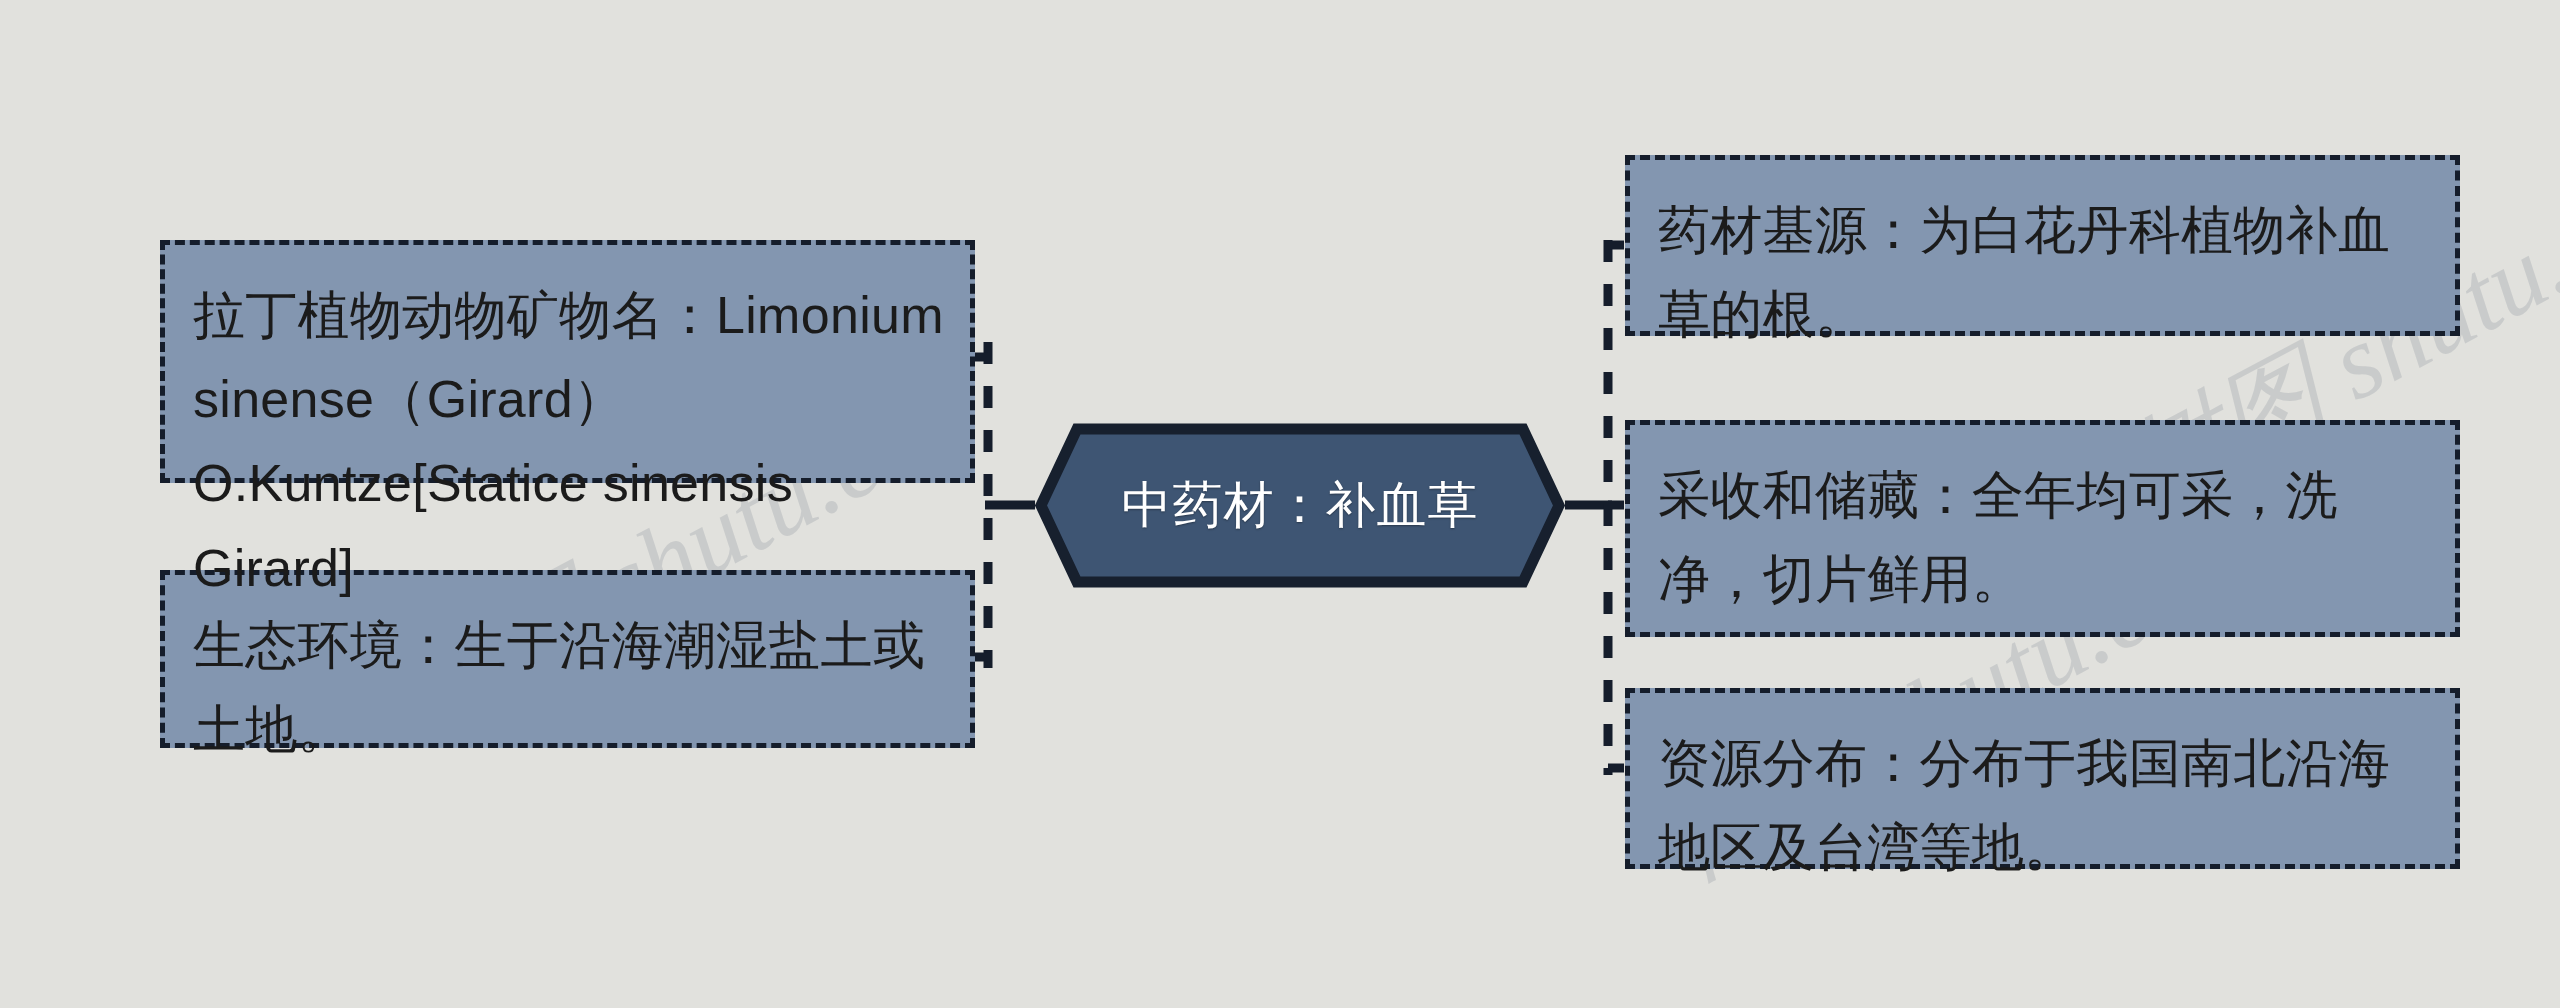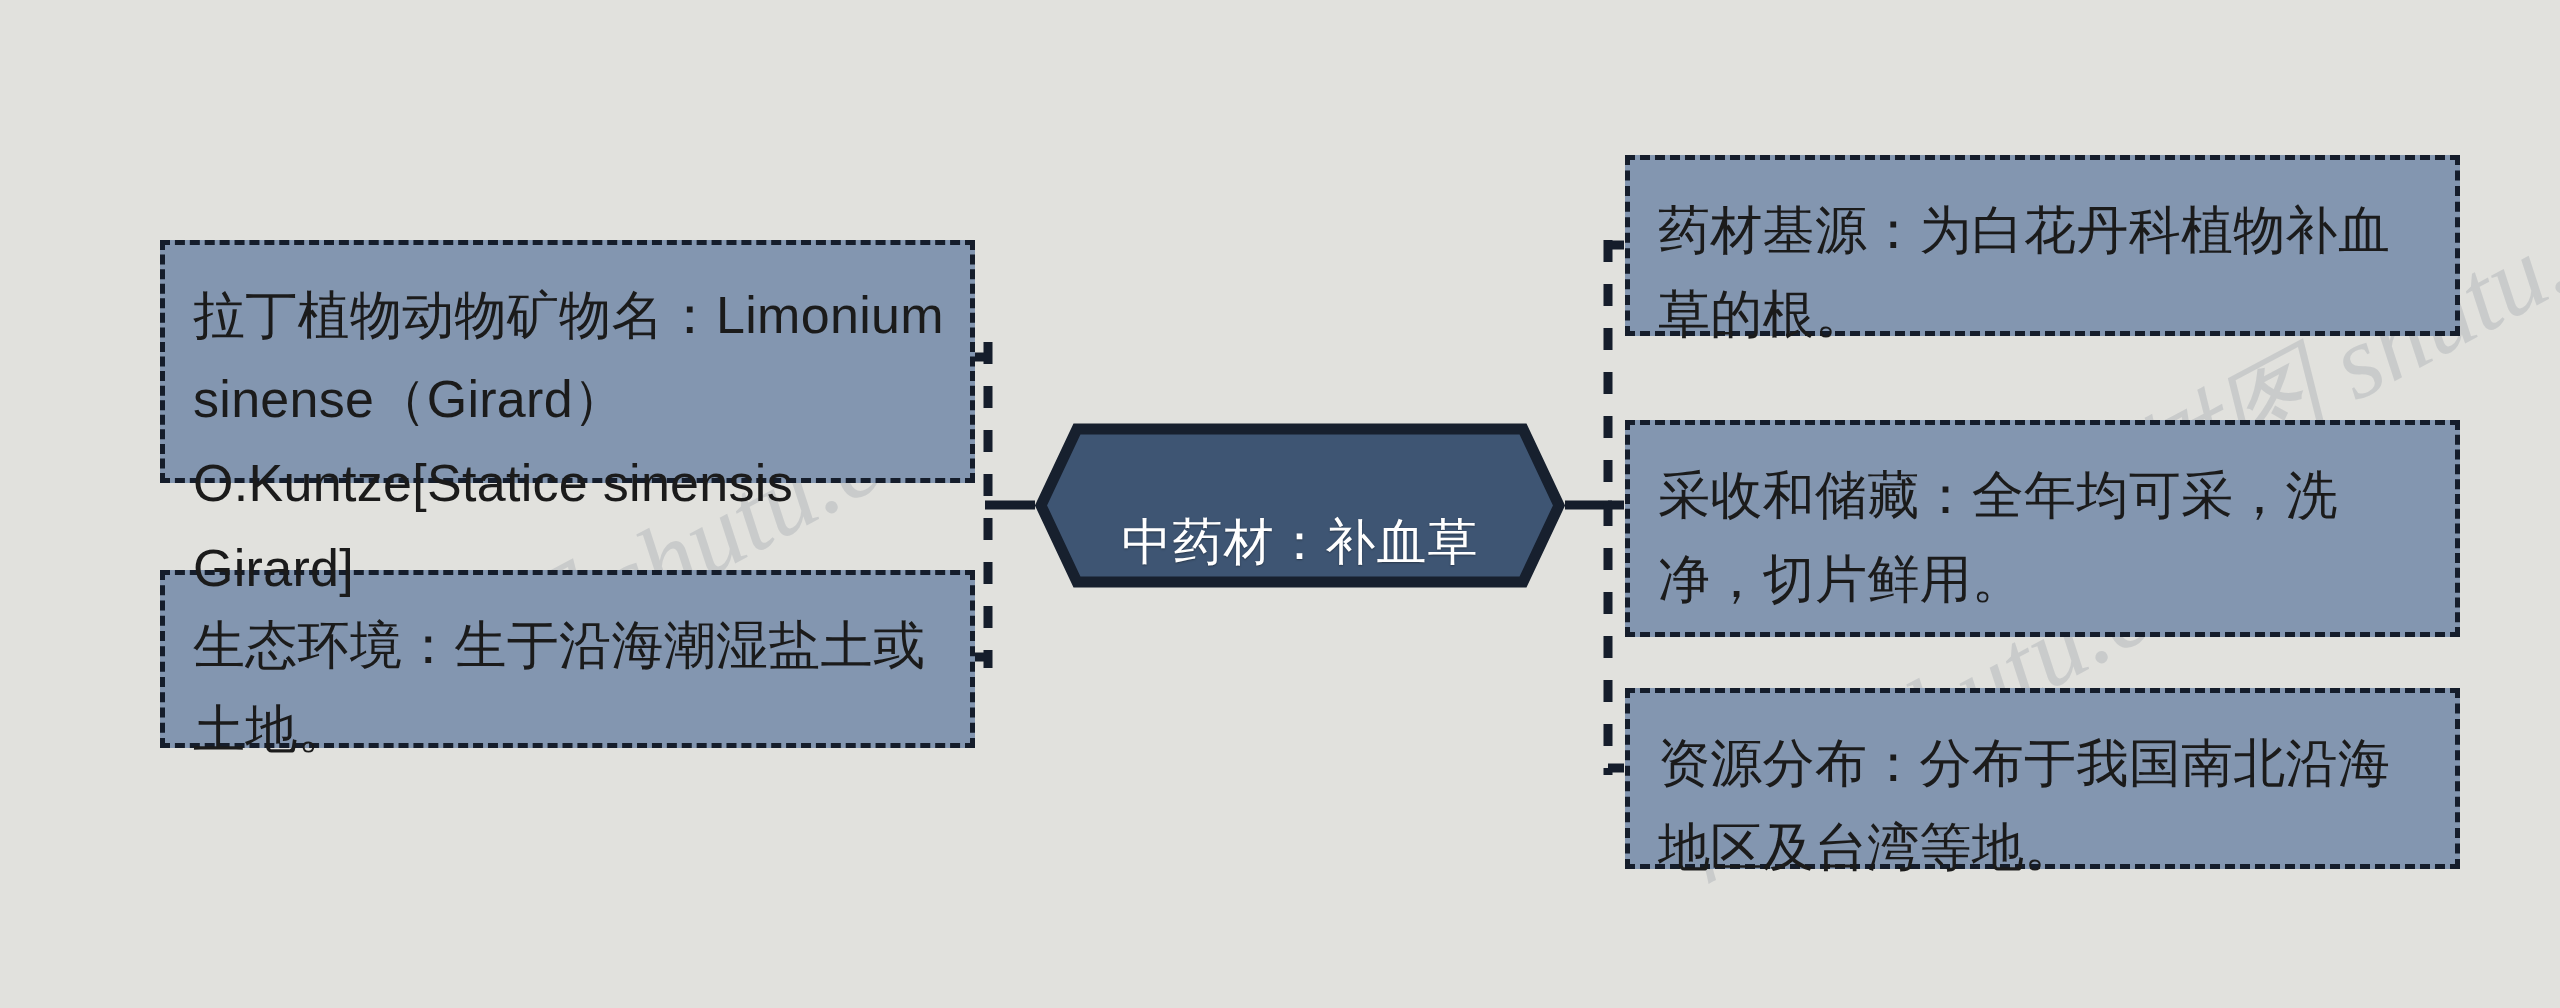--- a/index.html
+++ b/index.html
@@ -105,21 +105,20 @@
     top: 0;
     width: 530px;
     height: 165px;
     display: flex;
     align-items: center;
     justify-content: center;
     color: #ffffff;
     font-size: 50px;
     letter-spacing: 1px;
     text-shadow: 0 1px 2px rgba(0,0,0,.35);
-    margin-top: 37px;
   }
 </style>
 </head>
 <body>
 
 <div id="canvas">
 
   <div class="watermark wm-left">树图 shutu.cn</div>
   <div class="watermark wm-right">树图 shutu.cn</div>
   <div class="watermark wm-right2">树图 shutu.cn</div>

